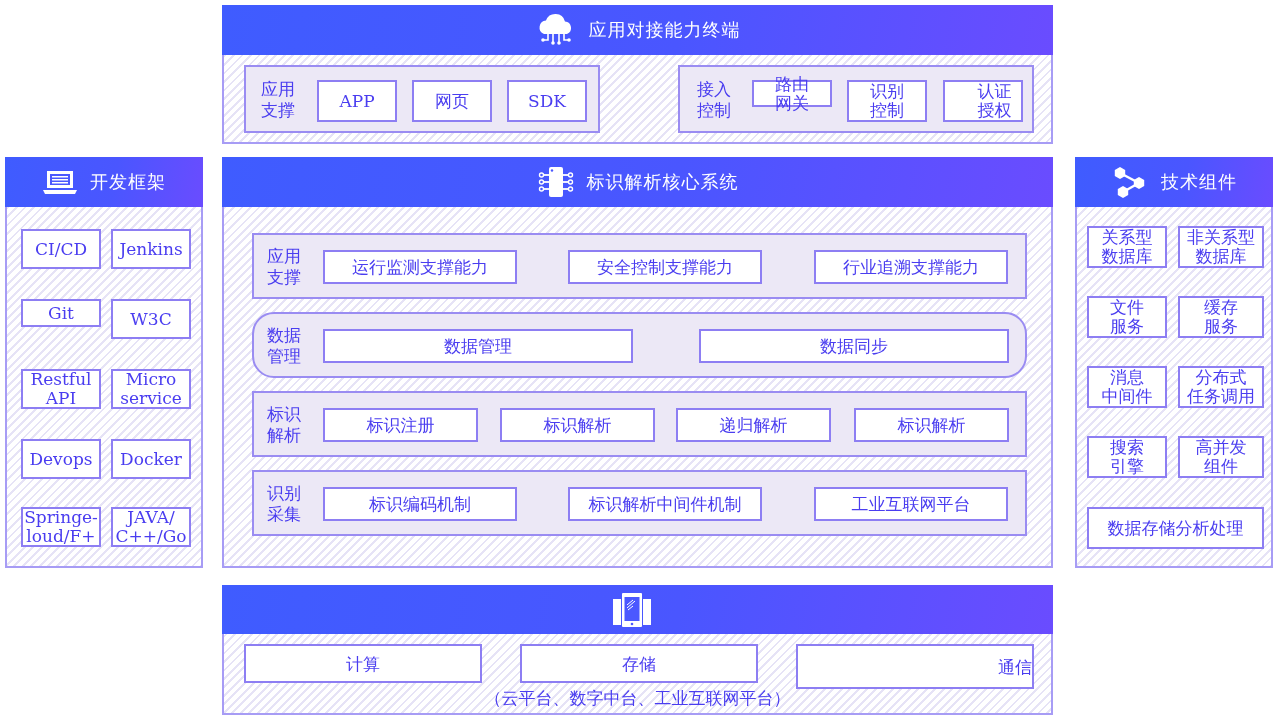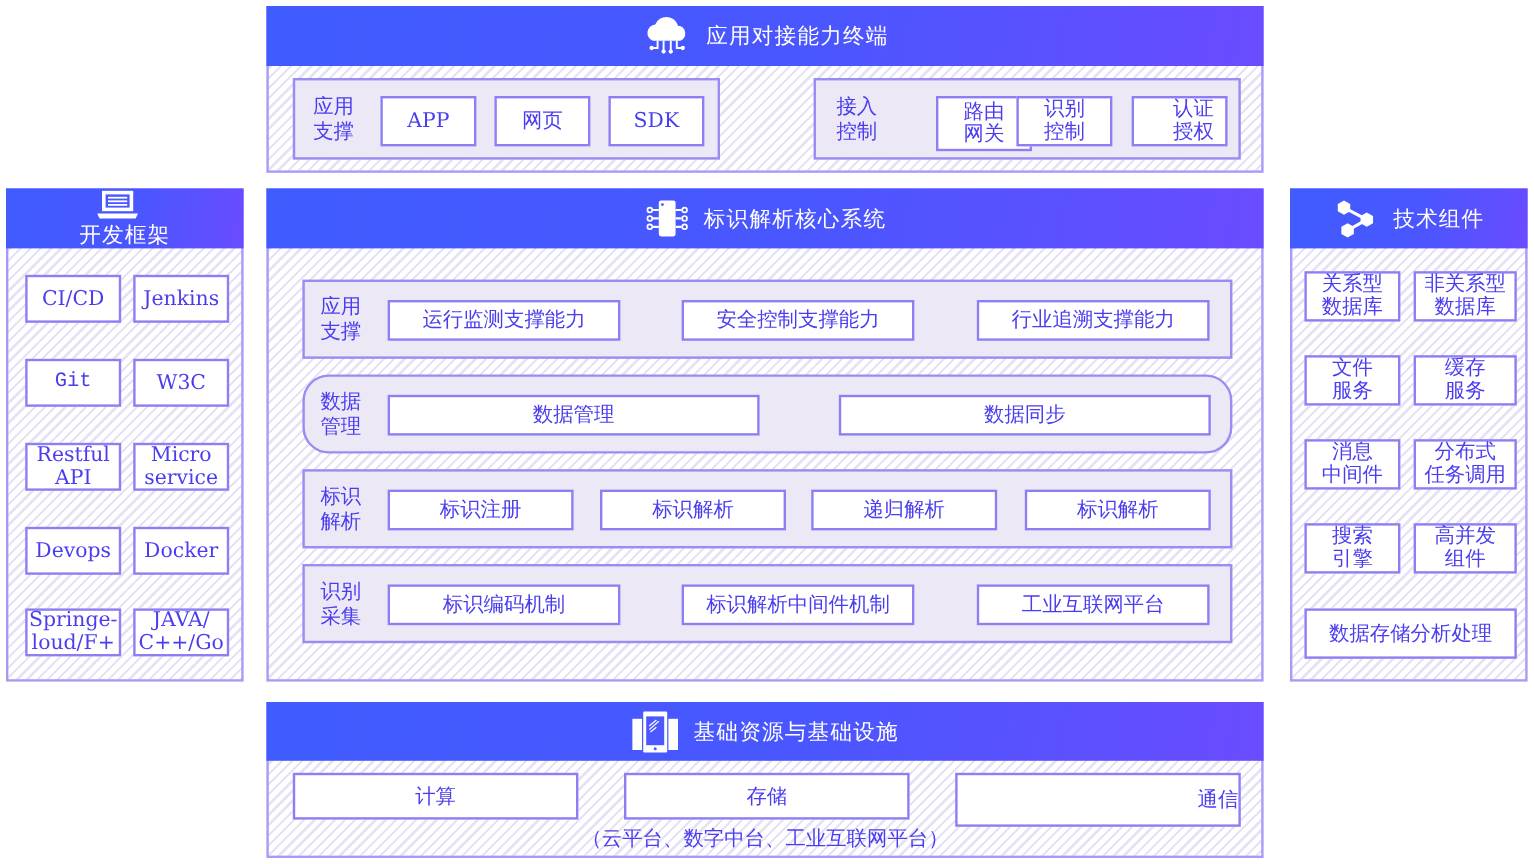--- a/index.html
+++ b/index.html
@@ -88,21 +88,21 @@
     <div class="box" style="left:261px; top:13px; width:80px; height:42px;">
         <span>SDK</span>
       </div>
   </div>
 
   <div class="group" style="left:454px; top:58px; width:356px; height:68px;">
     <div class="group-label" style="left:14px; top:12px; width:40px;">
       <div>接入</div>
         <div>控制</div>
     </div>
-    <div class="box two-line" style="left:72px; top:13px; width:80px; height:46px;margin-left:28px;">
+    <div class="box two-line" style="left:72px; top:13px; width:80px; height:27px;">
         <div>
           <span>路由</span>
           <span>网关</span>
         </div>
       </div>
     <div class="box two-line" style="left:167px; top:13px; width:80px; height:42px;">
         <div>
           <span>识别</span>
           <span>控制</span>
         </div>
@@ -110,21 +110,21 @@
     <div class="box two-line" style="left:263px; top:13px; width:80px; height:42px;padding-left:23px;">
         <div>
           <span>认证</span>
           <span>授权</span>
         </div>
       </div>
   </div>
 </div>
 
 <div class="panel" style="left:5px; top:157px; width:198px; height:411px;">
-  <div class="panel-head" style="height:50px;flex-direction:column;">
+  <div class="panel-head" style="height:50px;">
     <span class="icon">
       <svg width="36" height="28" viewBox="0 0 36 28">
         <rect x="5" y="3" width="26" height="17" fill="#fff"></rect>
         <rect x="8" y="6" width="20" height="11" fill="#4b58ff"></rect>
         <g fill="#fff">
             <rect x="10" y="8" width="16" height="1.5"></rect>
             <rect x="10" y="11" width="16" height="1.5"></rect>
             <rect x="10" y="14" width="16" height="1.5"></rect>
           </g>
         <path d="M1 22 h34 l-2 4 h-30 Z" fill="#fff"></path>
@@ -133,21 +133,21 @@
     <span>开发框架</span>
   </div>
 
   <div class="box" style="left:14px; top:70px; width:80px; height:40px;">
       <span>CI/CD</span>
     </div>
   <div class="box" style="left:104px; top:70px; width:80px; height:40px;">
       <span>Jenkins</span>
     </div>
 
-  <div class="box" style="left:14px; top:140px; width:80px; height:40px;font-family:Liberation Mono, monospace;">
+  <div class="box" style="left:14px; top:140px; width:80px; height:28px;">
       <span>Git</span>
     </div>
   <div class="box" style="left:104px; top:140px; width:80px; height:40px;">
       <span>W3C</span>
     </div>
 
   <div class="box two-line" style="left:14px; top:210px; width:80px; height:40px;">
       <div>
         <span>Restful</span>
         <span>API</span>
@@ -357,21 +357,20 @@
         <rect x="10" y="2" width="20" height="34" rx="1" fill="#fff"></rect>
         <rect x="12.5" y="6" width="15" height="24" fill="#4b58ff"></rect>
         <g stroke="#fff" stroke-width="1">
             <path d="M15 14 l6 -5"></path>
             <path d="M15 17 l8 -7"></path>
             <path d="M16 19 l5 -4"></path>
           </g>
         <circle cx="20" cy="33" r="1.3" fill="#4b58ff"></circle>
       </svg>
     </span>
-    <span>基础资源与基础设施</span>
   </div>
 
   <div class="box" style="left:20px; top:57px; width:238px; height:39px;">
       <span>计算</span>
     </div>
   <div class="box" style="left:296px; top:57px; width:238px; height:39px;">
       <span>存储</span>
     </div>
   <div class="box" style="left:572px; top:57px; width:238px; height:45px;justify-content:flex-end;">
       <span>通信</span>

